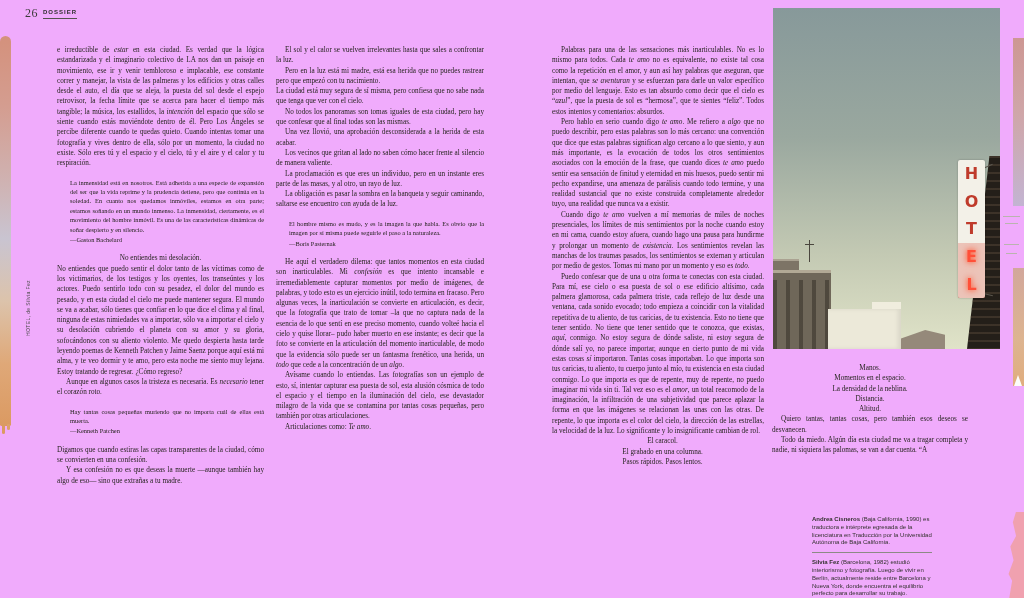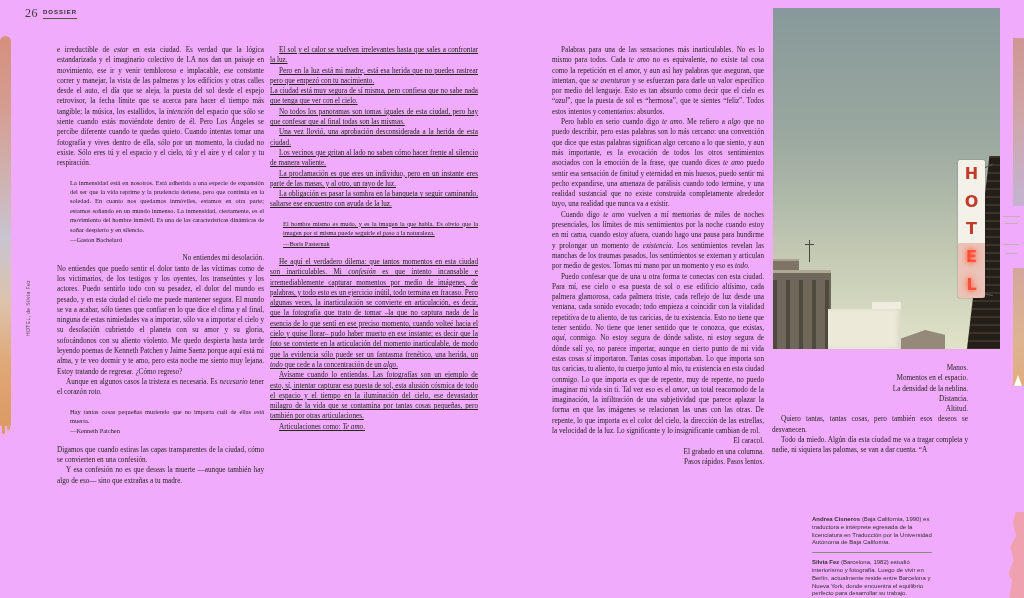--- a/index.html
+++ b/index.html
@@ -18,29 +18,29 @@
       background:linear-gradient(180deg,#d4917c 0%,#d49d90 18%,#cfb3b3 38%,#c9c4d1 52%,#dcc3ab 68%,#dfa878 84%,#db9a62 100%);}
   .drip1{position:absolute;left:2px;top:424px;width:3px;height:10px;background:#db9a62;border-radius:0 0 2px 2px;}
   .drip2{position:absolute;left:7px;top:424px;width:3px;height:6px;background:#dda06b;border-radius:0 0 2px 2px;}
   .vert-caption{position:absolute;left:25px;top:280px;writing-mode:vertical-rl;transform:rotate(180deg);
       font-family:"Liberation Sans",sans-serif;font-size:5px;letter-spacing:.4px;color:#4a4a48;}
 
   
   .col{position:absolute;top:45px;font-size:7.2px;line-height:10.3px;color:#26241f;
       text-align:justify;overflow:hidden;}
   #col1{left:57px;width:207px;height:535px;}
-  #col2{left:270px;width:208px;height:540px;text-decoration:underline;}
+  #col2{left:276px;width:208px;height:540px;}
   #col3{left:552px;width:212px;height:545px;}
   #col4{left:772px;top:363px;width:196px;height:150px;}
   .col p{margin:0;}
   .ind{text-indent:9px;}
   .gap{margin-top:11px;}
   .quote{margin:9px 0 9px 13px;font-size:6.4px;line-height:9.4px;}
   .quote .attr{margin-top:1px;text-align:left;}
-  .plain{text-align:right;}
+  .plain{text-align:center;}
   i{font-style:italic;}
 
   
   #photo{position:absolute;left:773px;top:8px;width:227px;height:341px;overflow:hidden;
       background:linear-gradient(180deg,#87999a 0%,#9aa89f 38%,#c3c9b3 72%,#e0e3c8 100%);}
   .bldg-left{position:absolute;left:0;top:262px;width:58px;height:79px;background:#6f6759;
       border-top:3px solid #b2a995;}
   .bldg-left-win{position:absolute;left:0;top:272px;width:58px;height:69px;
       background:repeating-linear-gradient(90deg,rgba(40,35,28,.45) 0 4px,transparent 4px 13px);}
   .bldg-ledge{position:absolute;left:0;top:251px;width:26px;height:13px;background:#7d7466;border-top:2px solid #aaa291;}
@@ -111,21 +111,21 @@
     </div>
     <p>Digamos que cuando estiras las capas transparentes de la ciudad, cómo se convierten en una confesión.</p>
     <p class="ind">Y esa confesión no es que deseas la muerte —aunque también hay algo de eso— sino que extrañas a tu madre.</p>
   </div>
 
   <div class="col" id="col2">
     <p class="ind">El sol y el calor se vuelven irrelevantes hasta que sales a confrontar la luz.</p>
     <p class="ind">Pero en la luz está mi madre, está esa herida que no puedes rastrear pero que empezó con tu nacimiento.</p>
     <p class="gap">La ciudad está muy segura de sí misma, pero confiesa que no sabe nada que tenga que ver con el cielo.</p>
     <p class="ind">No todos los panoramas son tomas iguales de esta ciudad, pero hay que confesar que al final todas son las mismas.</p>
-    <p class="ind">Una vez llovió, una aprobación desconsiderada a la herida de esta ciudad.</p>
+    <p class="ind">Una vez llovió, una aprobación desconsiderada a la herida de esta acabar.</p>
     <p class="ind">Los vecinos que gritan al lado no saben cómo hacer frente al silencio de manera valiente.</p>
     <p class="ind">La proclamación es que eres un individuo, pero en un instante eres parte de las masas, y al otro, un rayo de luz.</p>
     <p class="ind">La obligación es pasar la sombra en la banqueta y seguir caminando, saltarse ese encuentro con ayuda de la luz.</p>
     <div class="quote">
       <p>El hombre mismo es mudo, y es la imagen la que habla. Es obvio que la imagen por sí misma puede seguirle el paso a la naturaleza.</p>
       <p class="attr">—Boris Pasternak</p>
     </div>
     <p class="ind">He aquí el verdadero dilema: que tantos momentos en esta ciudad son inarticulables. Mi <i>confesión</i> es que intento incansable e irremediablemente capturar momentos por medio de imágenes, de palabras, y todo esto es un ejercicio inútil, todo termina en fracaso. Pero algunas veces, la inarticulación se convierte en articulación, es decir, que la fotografía que trato de tomar –la que no captura nada de la esencia de lo que sentí en ese preciso momento, cuando volteé hacia el cielo y quise llorar– pudo haber muerto en ese instante; es decir que la foto se convierte en la articulación del momento inarticulable, de modo que la evidencia sólo puede ser un fantasma frenético, una herida, un <i>todo</i> que cede a la concentración de un <i>algo</i>.</p>
     <p class="ind">Avísame cuando lo entiendas. Las fotografías son un ejemplo de esto, sí, intentar capturar esa puesta de sol, esta alusión cósmica de todo el espacio y el tiempo en la iluminación del cielo, ese devastador milagro de la vida que se contamina por tantas cosas pequeñas, pero también por otras articulaciones.</p>
     <p class="ind gap">Articulaciones como: <i>Te amo</i>.</p>

